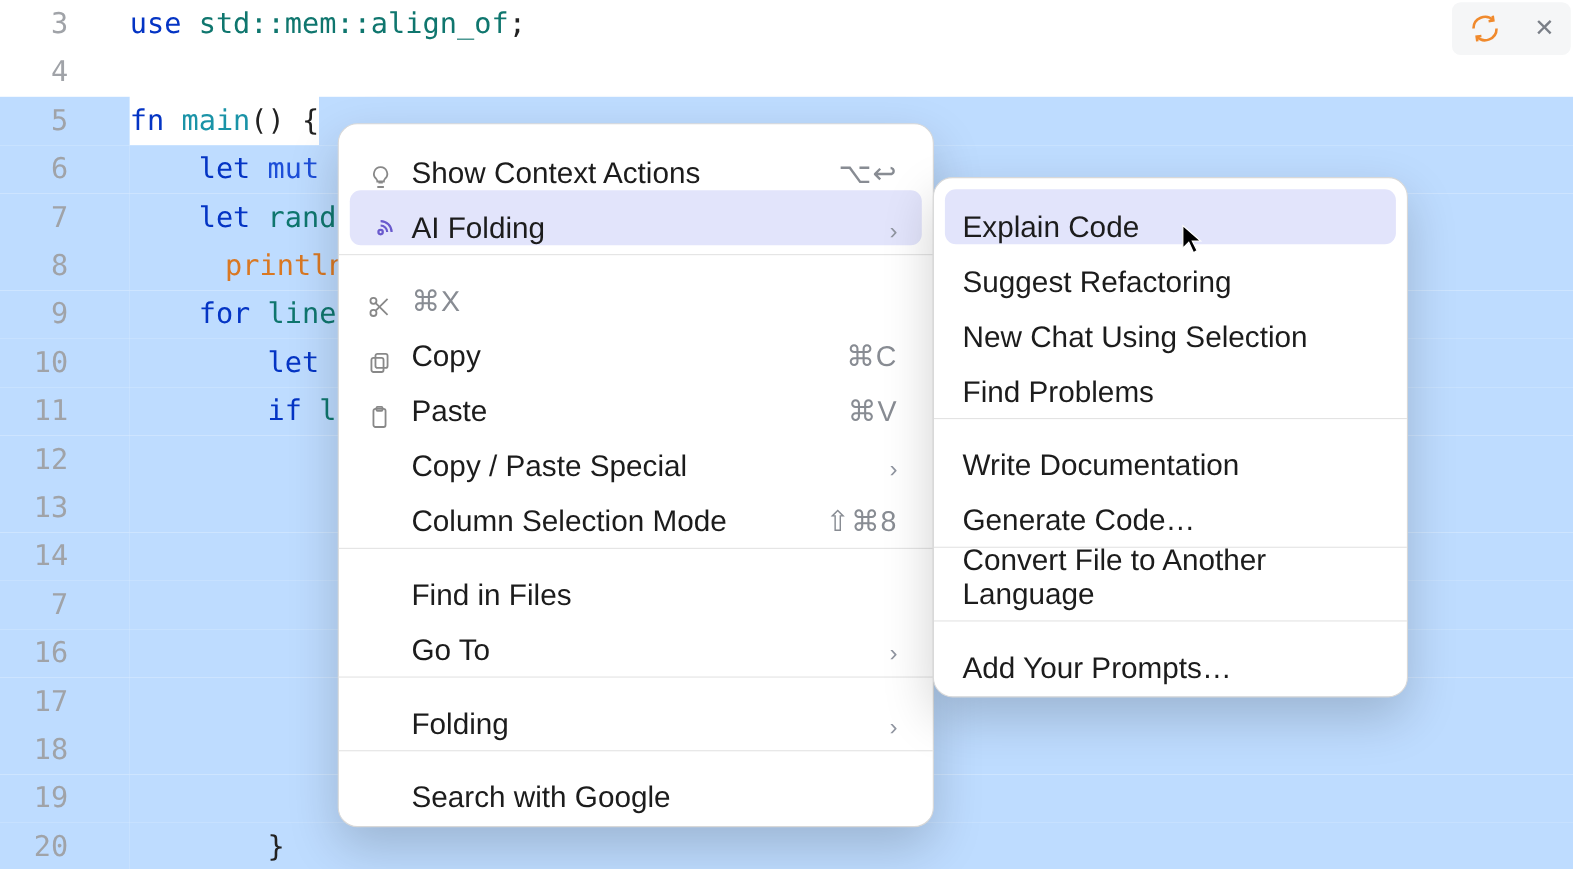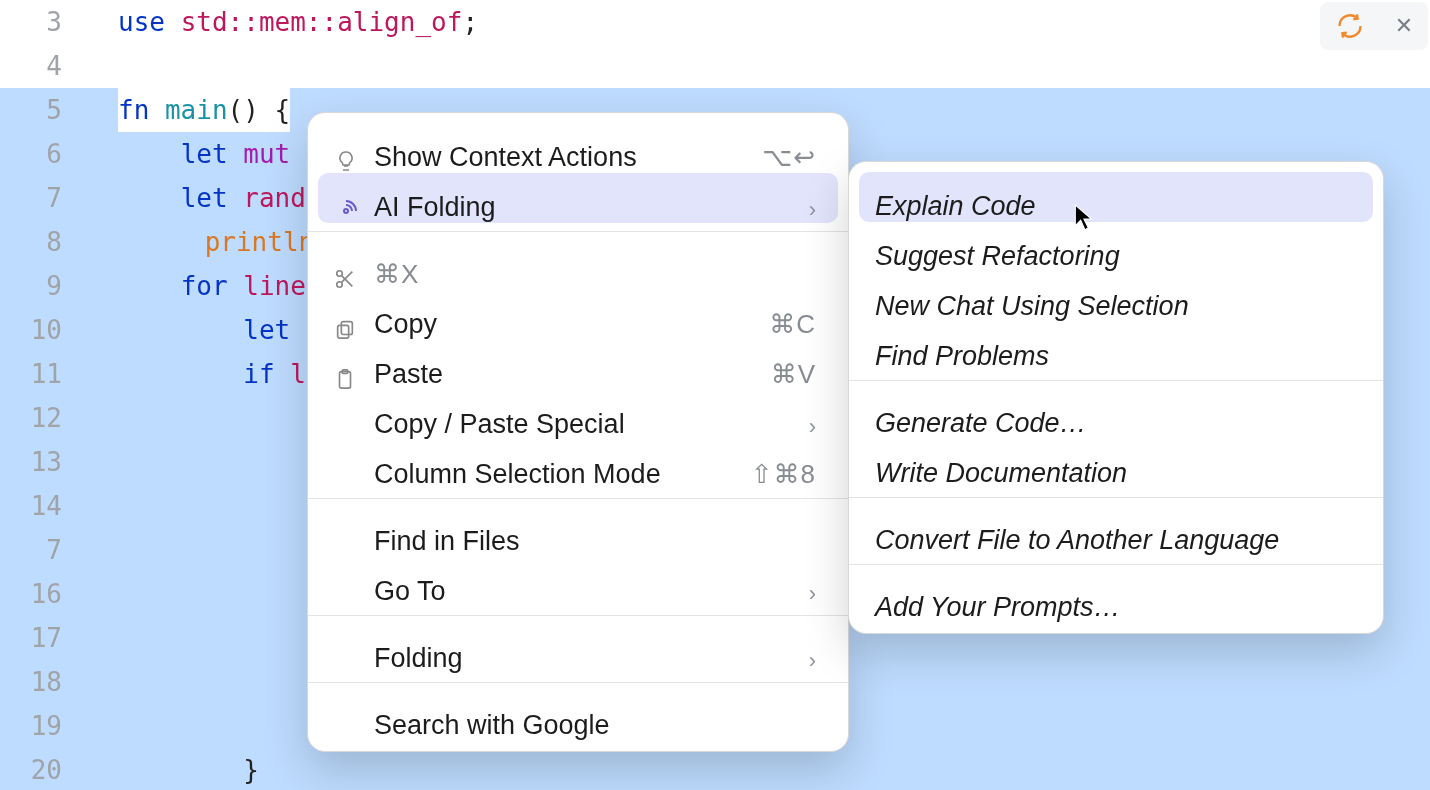--- a/index.html
+++ b/index.html
@@ -44,23 +44,23 @@
     display: flex;
     align-items: center;
     white-space: pre;
   }
   .code .line.sel { background: #bedcff; }
   .code .line.first-sel {
     background: linear-gradient(to right, #ffffff 0 172px, #bedcff 172px 100%);
   }
   .kw { color: #0434c4; }
   .fn { color: #1a93a7; }
-  .mut { color: #a21caf; }
+  .mut { color: #1d4ed8; }
   .macro { color: #d97823; margin-left: 24px; }
-  .ident { color: #be185d; }
+  .ident { color: #0f766e; }
   .punct { color: #222222; }
 
   
   .top-toolbar {
     position: absolute;
     top: 2px;
     right: 2px;
     height: 48px;
     width: 108px;
     background: #f5f6f7;
@@ -90,22 +90,21 @@
     color: #1c1c1c;
   }
   .menu.main {
     left: 307px;
     top: 112px;
     width: 542px;
   }
   .menu.sub {
     left: 848px;
     top: 161px;
-    width: 536px;
-    font-style: italic;
+    width: 432px;
   }
   .menu .item {
     height: 50px;
     display: flex;
     align-items: flex-end;
     padding: 0 22px 0 16px;
     margin: 0 10px;
     border-radius: 10px;
     position: relative;
   }
@@ -316,24 +315,24 @@
     <span class="label">Suggest Refactoring</span>
   </div>
   <div class="item">
     <span class="label">New Chat Using Selection</span>
   </div>
   <div class="item">
     <span class="label">Find Problems</span>
   </div>
   <div class="sep"></div>
   <div class="item">
+    <span class="label">Write Documentation</span>
+  </div>
+  <div class="item">
     <span class="label">Generate Code…</span>
-  </div>
-  <div class="item">
-    <span class="label">Write Documentation</span>
   </div>
   <div class="sep"></div>
   <div class="item">
     <span class="label">Convert File to Another Language</span>
   </div>
   <div class="sep"></div>
   <div class="item">
     <span class="label">Add Your Prompts…</span>
   </div>
 </div>

